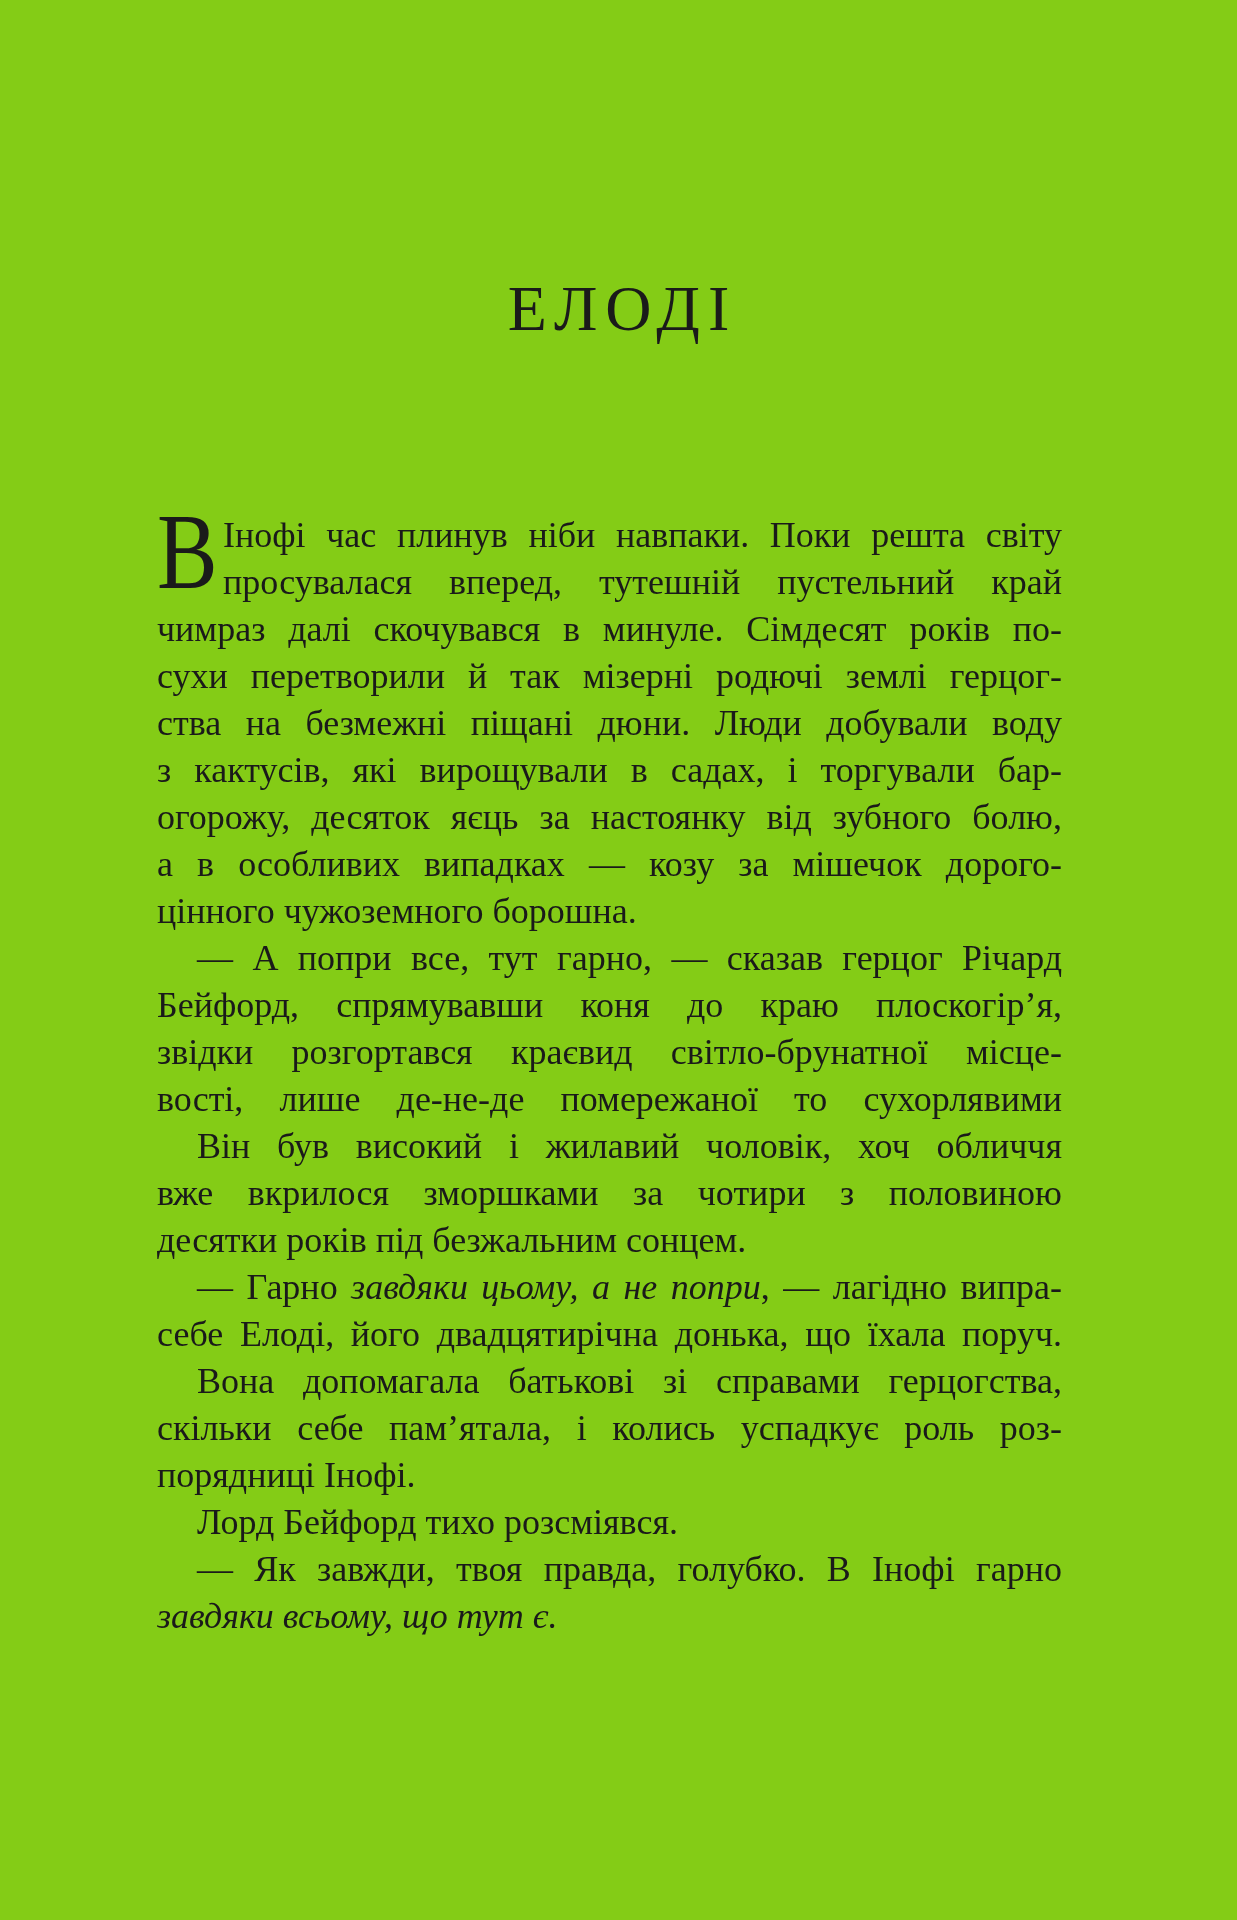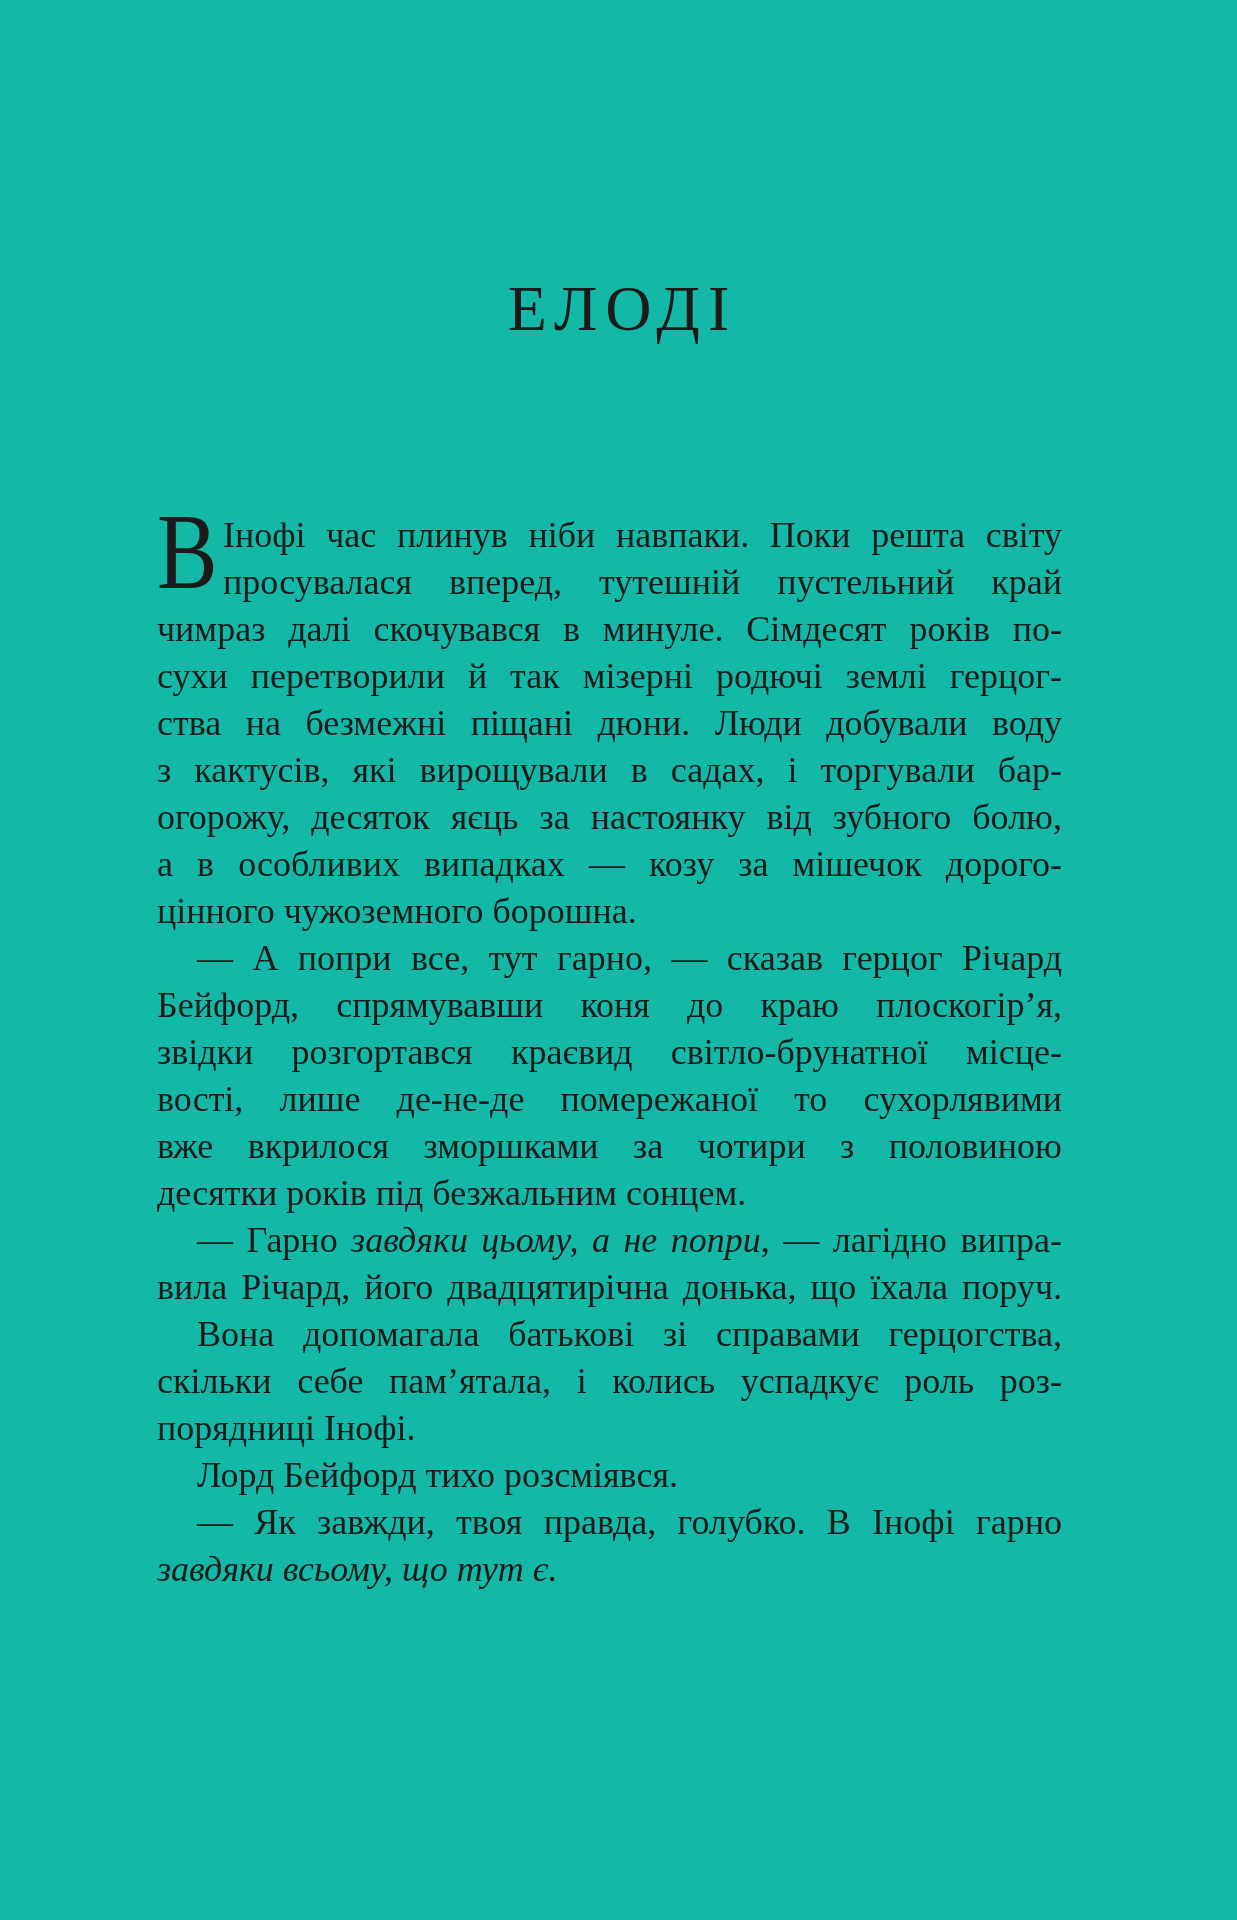--- a/index.html
+++ b/index.html
@@ -5,21 +5,21 @@
   html, body {
     margin: 0;
     padding: 0;
     background: #e8e8e8;
   }
   .page {
     position: relative;
     width: 1237px;
     height: 1920px;
     margin: 0 auto;
-    background: #14b8a6;
+    background: #84cc16;
     color: #1a1a1a;
     font-family: "Liberation Serif", "DejaVu Serif", serif;
     overflow: hidden;
   }
   .title {
     position: absolute;
     top: 277px;
     left: 0;
     width: 100%;
     margin: 0;
@@ -78,24 +78,25 @@
       <div class="line just"><span>сухи перетворили й так мізерні родючі землі герцог-</span></div>
       <div class="line just"><span>ства на безмежні піщані дюни. Люди добували воду</span></div>
       <div class="line just"><span>з кактусів, які вирощували в садах, і торгували бар-</span></div>
       <div class="line just"><span>огорожу, десяток яєць за настоянку від зубного болю,</span></div>
       <div class="line just"><span>а в особливих випадках — козу за мішечок дорого-</span></div>
       <div class="line"><span>цінного чужоземного борошна.</span></div>
       <div class="line indent just"><span>— А попри все, тут гарно, — сказав герцог Річард</span></div>
       <div class="line just"><span>Бейфорд, спрямувавши коня до краю плоскогір’я,</span></div>
       <div class="line just"><span>звідки розгортався краєвид світло-брунатної місце-</span></div>
       <div class="line just"><span>вості, лише де-не-де помережаної то сухорлявими</span></div>
+      <div class="line indent just"><span>Він був високий і жилавий чоловік, хоч обличчя</span></div>
       <div class="line just"><span>вже вкрилося зморшками за чотири з половиною</span></div>
       <div class="line"><span>десятки років під безжальним сонцем.</span></div>
       <div class="line indent just"><span>— Гарно </span><span class="it">завдяки цьому, а не попри</span><span>, — лагідно випра-</span></div>
-      <div class="line just"><span>вила Річард, його двадцятирічна донька, що їхала поруч.</span></div>
+      <div class="line just"><span>себе Елоді, його двадцятирічна донька, що їхала поруч.</span></div>
       <div class="line indent just"><span>Вона допомагала батькові зі справами герцогства,</span></div>
       <div class="line just"><span>скільки себе пам’ятала, і колись успадкує роль роз-</span></div>
       <div class="line"><span>порядниці Інофі.</span></div>
       <div class="line indent"><span>Лорд Бейфорд тихо розсміявся.</span></div>
       <div class="line indent just"><span>— Як завжди, твоя правда, голубко. В Інофі гарно</span></div>
       <div class="line"><span class="it">завдяки всьому, що тут є.</span></div>
     </div>
 </div>
 
 </body></html>

